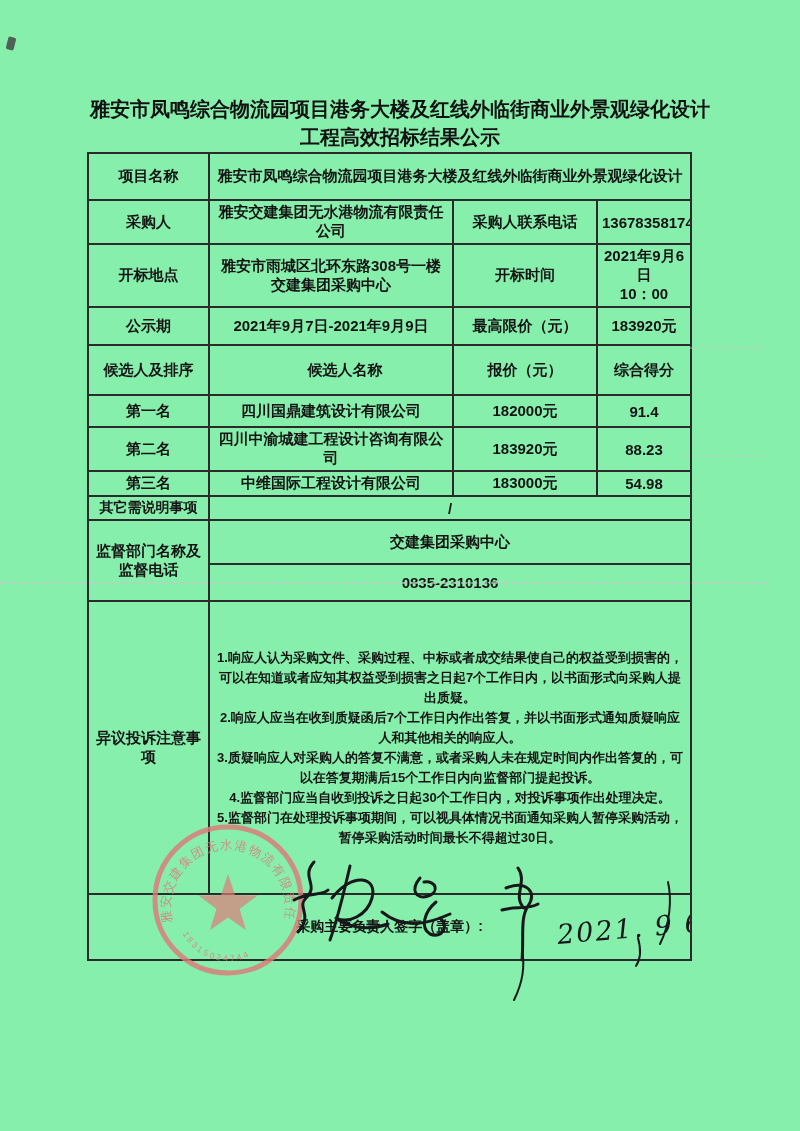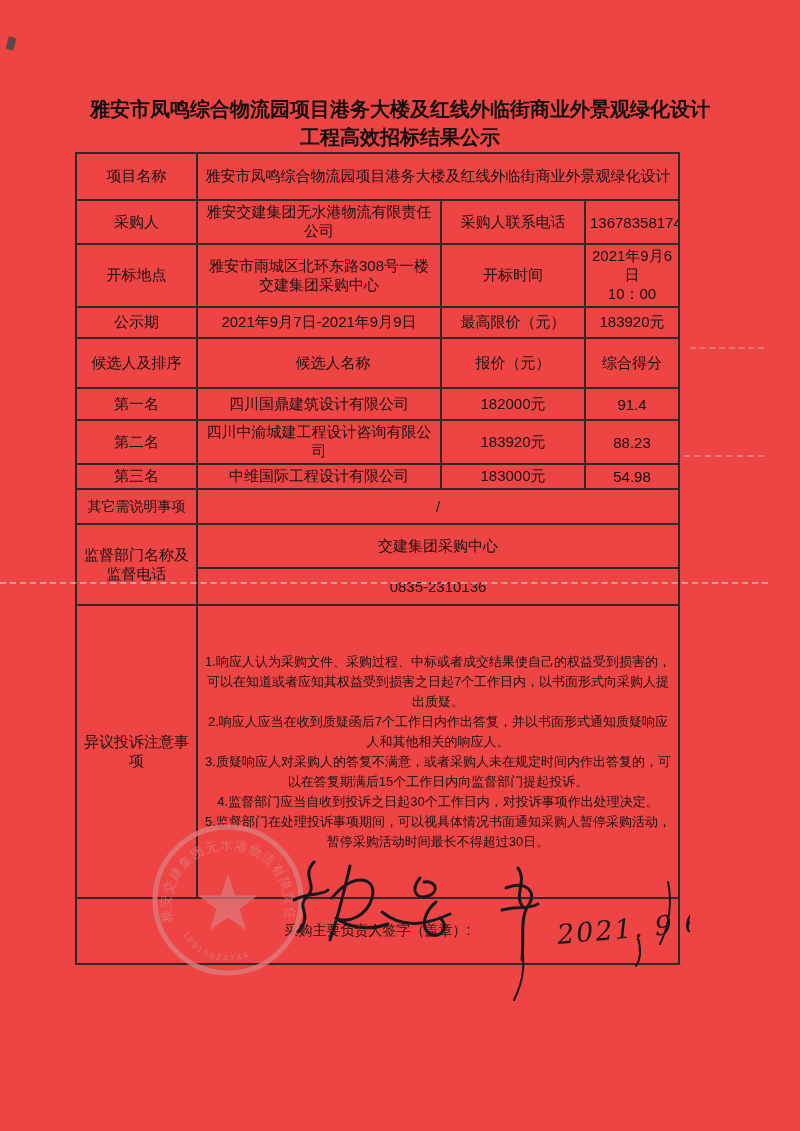--- a/index.html
+++ b/index.html
@@ -1,28 +1,28 @@
 <!DOCTYPE html>
 <html><head>
 <meta charset="utf-8">
 <style>
   html,body{margin:0;padding:0;background:#ffffff;}
   .page{
     position:relative;width:800px;height:1131px;margin:0 auto;
-    background:#ef4444;overflow:hidden;
+    background:#86efac;overflow:hidden;
     font-family:"Liberation Sans","DejaVu Sans",sans-serif;color:#1d1d1d;
   }
   .doc-title{
     position:absolute;top:96px;left:85px;width:630px;
     text-align:center;font-size:20px;font-weight:bold;line-height:1.38;
     color:#111;
   }
   table.main{
-    position:absolute;left:75px;top:152px;width:603px;
-    border-collapse:collapse;table-layout:fixed;font-size:15px;
+    position:absolute;left:87px;top:152px;width:603px;
+    border-collapse:collapse;table-layout:fixed;font-size:15px;font-weight:bold;
   }
   table.main td{
     border:2px solid #2b2b2b;padding:2px 4px;text-align:center;
     vertical-align:middle;color:#141414;overflow:hidden;
   }
   td.lft{text-align:left;padding-left:7px;margin-left:17px;}
   .pre{white-space:pre-line;}
   td.objection-cell{
     text-align:left;vertical-align:top;
     font-size:13px;line-height:20px;padding:48px 5px 18px 5px;
@@ -76,21 +76,21 @@
     </tr>
 
     <tr style="height:46px">
       <td>开标地点</td>
       <td class="lft">雅安市雨城区北环东路308号一楼交建集团采购中心</td>
       <td>开标时间</td>
       <td class="pre">2021年9月6日
 10：00</td>
     </tr>
 
-    <tr style="height:31px">
+    <tr style="height:38px">
       <td>公示期</td>
       <td class="lft">2021年9月7日-2021年9月9日</td>
       <td>最高限价（元）</td>
       <td>183920元</td>
     </tr>
 
     <tr style="height:50px">
       <td>候选人及排序</td>
       <td class="lft" style="padding-left:32px">候选人名称</td>
       <td>报价（元）</td>
@@ -109,21 +109,21 @@
       <td>183920元</td>
       <td>88.23</td>
     </tr>
     <tr style="height:16px">
       <td>第三名</td>
       <td class="lft">中维国际工程设计有限公司</td>
       <td>183000元</td>
       <td>54.98</td>
     </tr>
 
-    <tr style="height:35px">
+    <tr style="height:24px">
       <td style="font-size:14px">其它需说明事项</td>
       <td colspan="3">/</td>
     </tr>
 
     <tr style="height:44px">
       <td rowspan="2" class="pre">监督部门名称及
 监督电话</td>
       <td colspan="3">交建集团采购中心</td>
     </tr>
     <tr style="height:37px">

